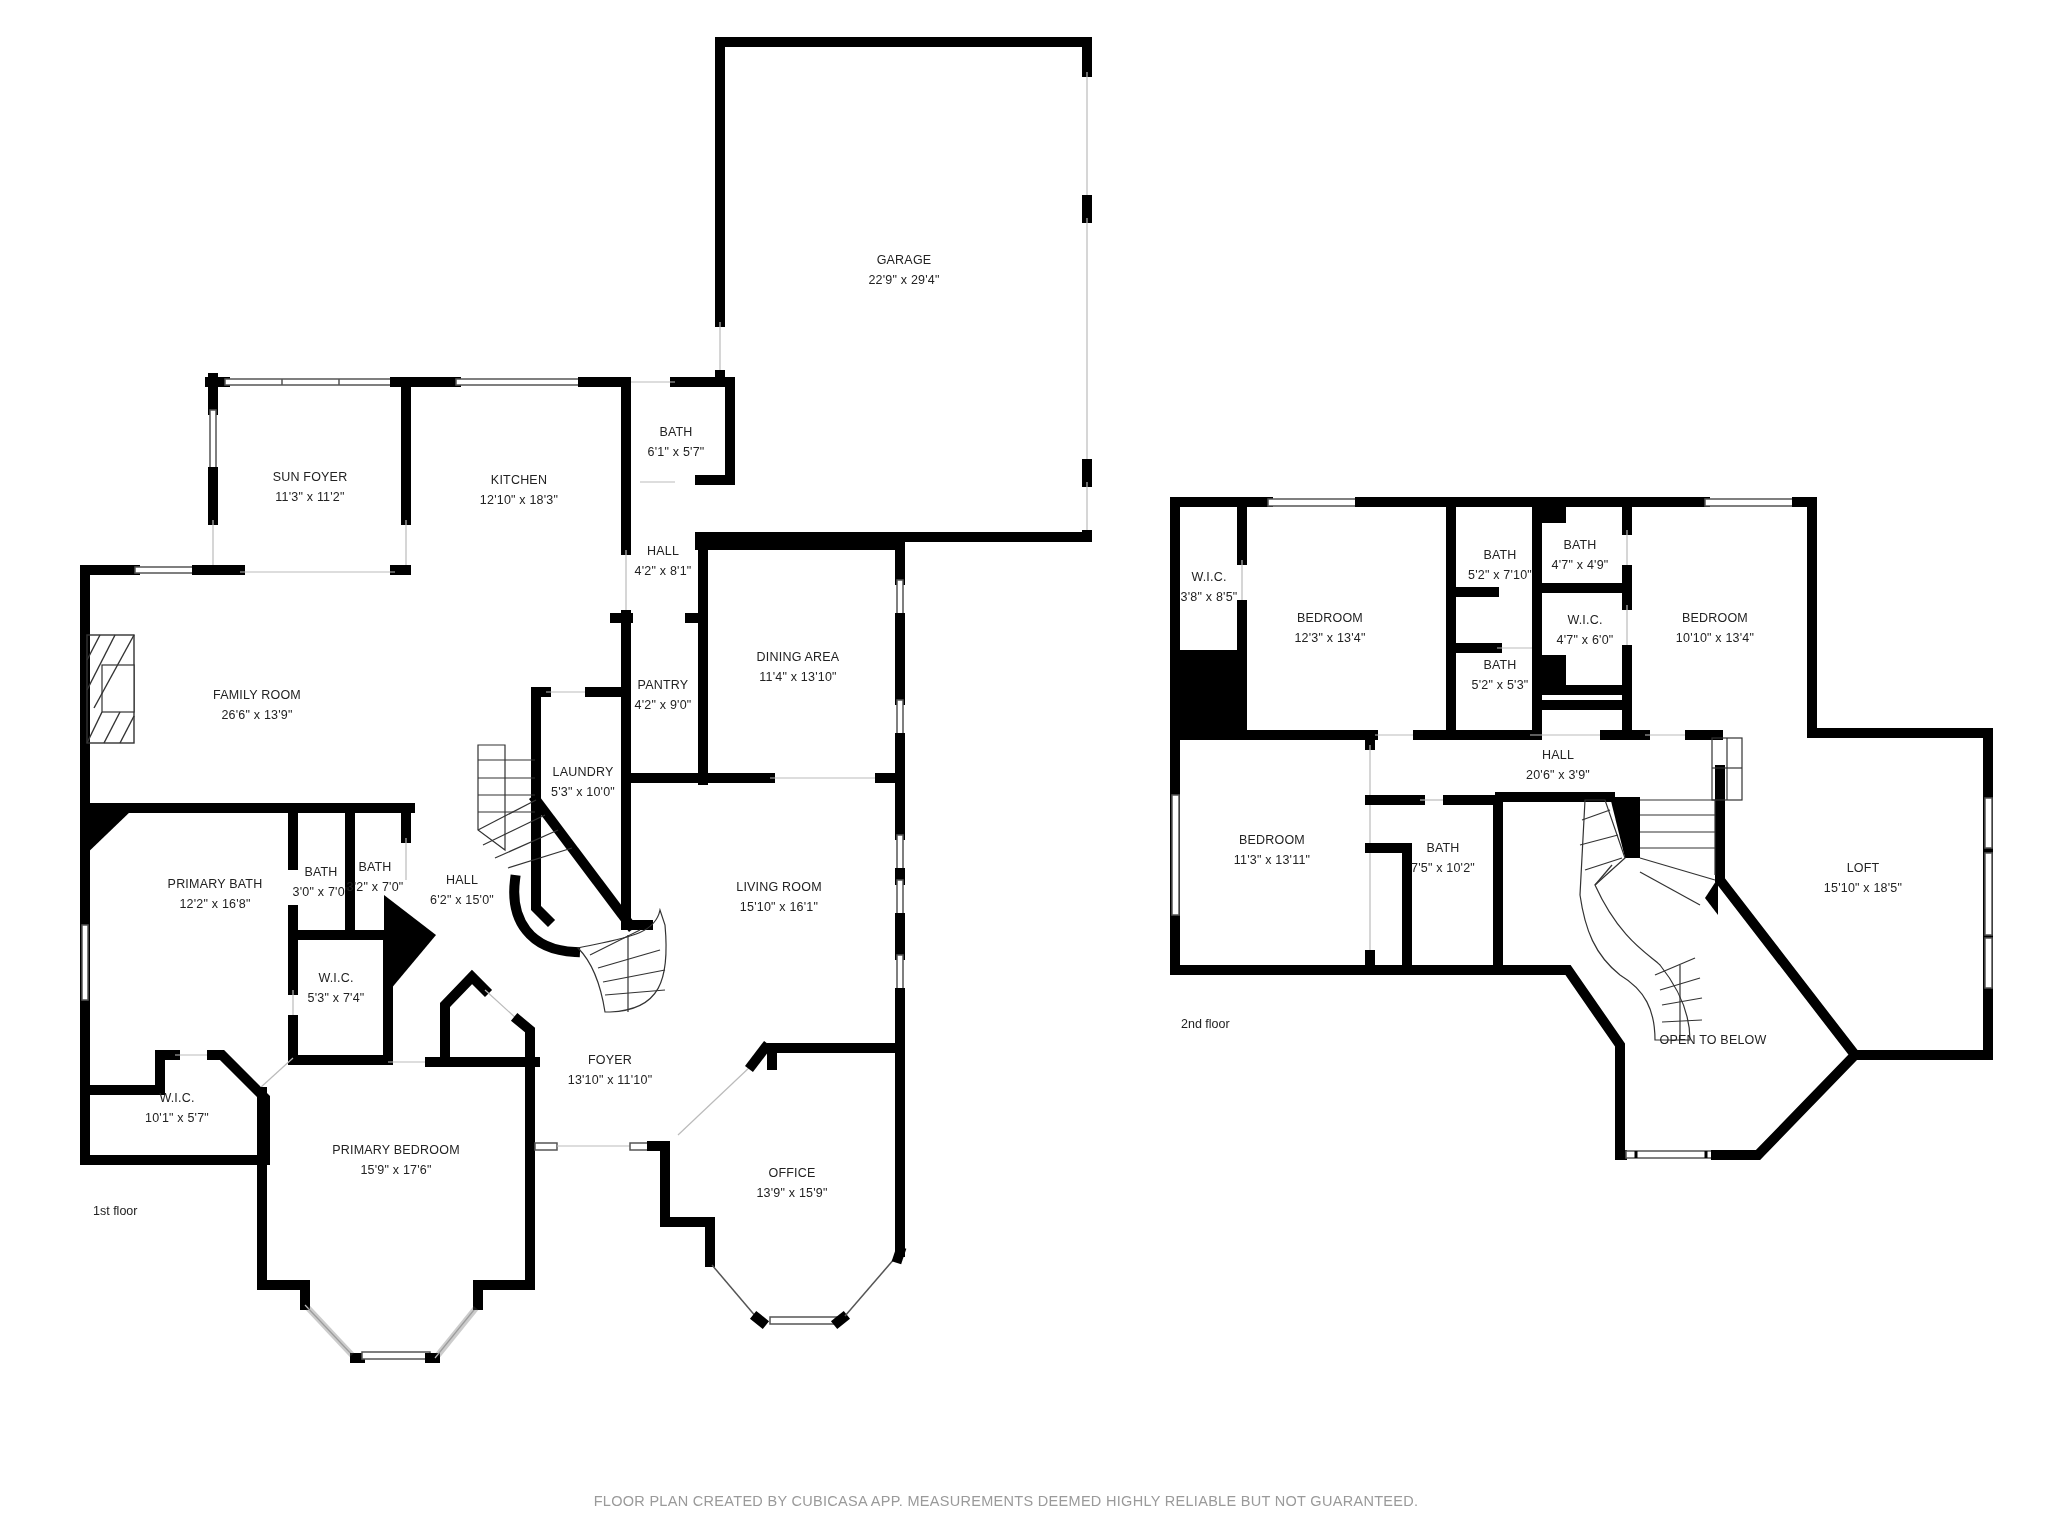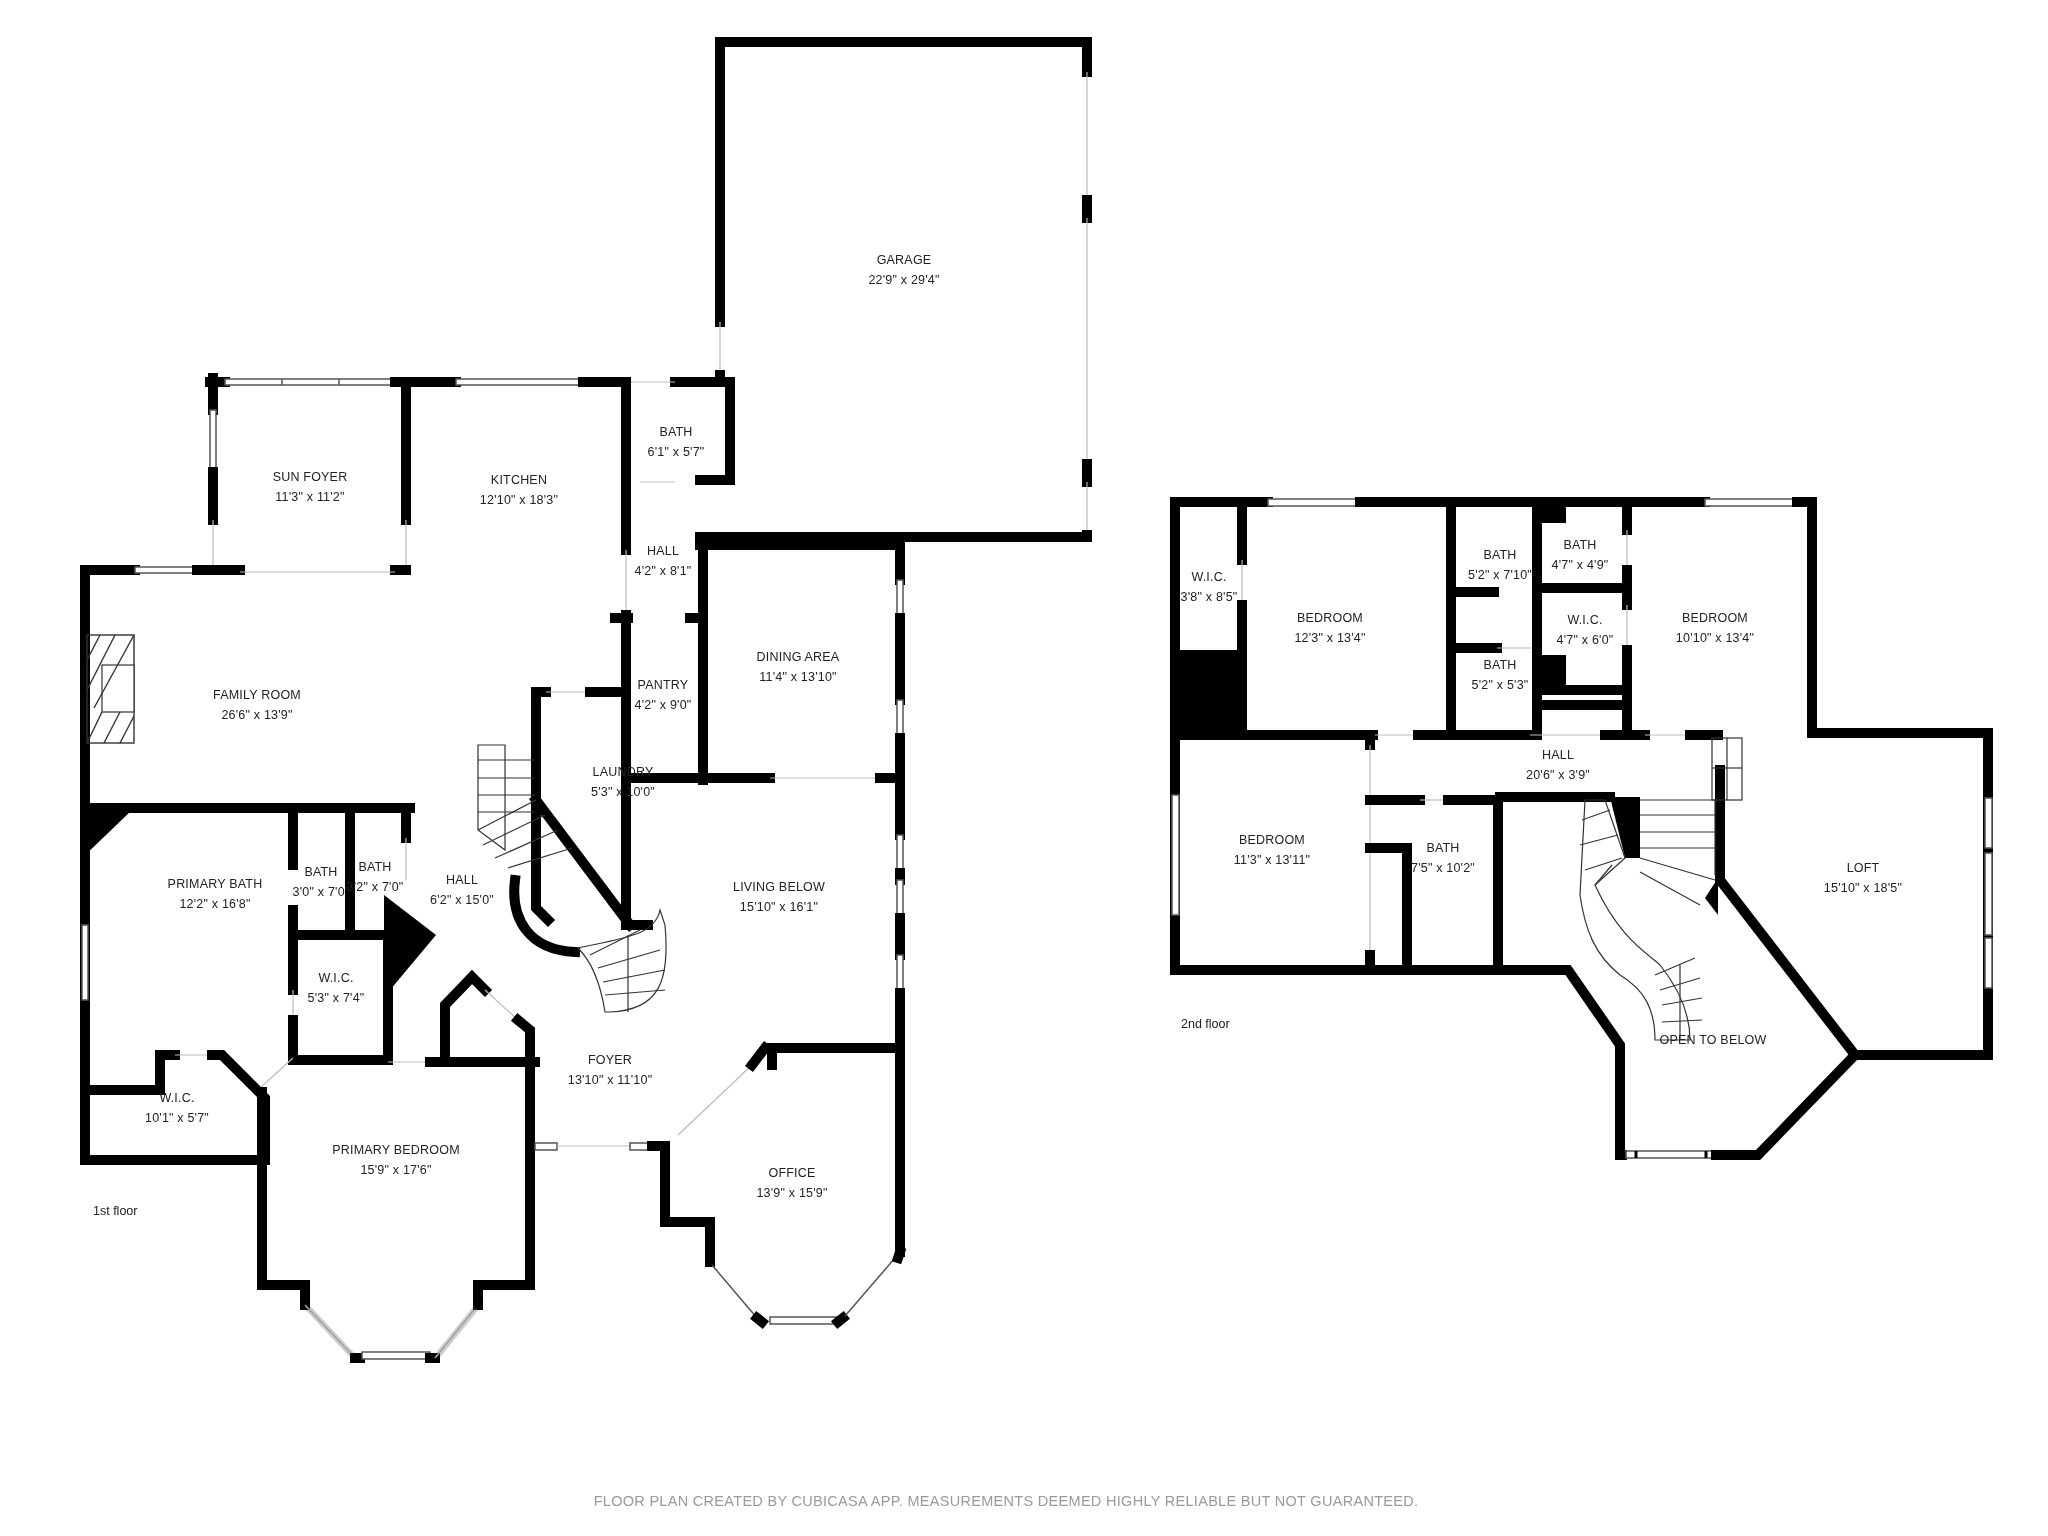--- a/index.html
+++ b/index.html
@@ -287,42 +287,42 @@
   <span class="dims">26'6" x 13'9"</span>
 </div>
 <div class="room-label" style="left:663px;top:695px;">
   <span class="name">PANTRY</span>
   <span class="dims">4'2" x 9'0"</span>
 </div>
 <div class="room-label" style="left:798px;top:667px;">
   <span class="name">DINING AREA</span>
   <span class="dims">11'4" x 13'10"</span>
 </div>
-<div class="room-label" style="left:583px;top:782px;margin-left:40px;">
+<div class="room-label" style="left:583px;top:782px;">
   <span class="name">LAUNDRY</span>
   <span class="dims">5'3" x 10'0"</span>
 </div>
 <div class="room-label" style="left:215px;top:894px;">
   <span class="name">PRIMARY BATH</span>
   <span class="dims">12'2" x 16'8"</span>
 </div>
 <div class="room-label" style="left:321px;top:882px;">
   <span class="name">BATH</span>
   <span class="dims">3'0" x 7'0"</span>
 </div>
 <div class="room-label" style="left:375px;top:877px;">
   <span class="name">BATH</span>
   <span class="dims">3'2" x 7'0"</span>
 </div>
 <div class="room-label" style="left:462px;top:890px;">
   <span class="name">HALL</span>
   <span class="dims">6'2" x 15'0"</span>
 </div>
 <div class="room-label" style="left:779px;top:897px;">
-  <span class="name">LIVING BELOW</span>
+  <span class="name">LIVING ROOM</span>
   <span class="dims">15'10" x 16'1"</span>
 </div>
 <div class="room-label" style="left:336px;top:988px;">
   <span class="name">W.I.C.</span>
   <span class="dims">5'3" x 7'4"</span>
 </div>
 <div class="room-label" style="left:177px;top:1108px;">
   <span class="name">W.I.C.</span>
   <span class="dims">10'1" x 5'7"</span>
 </div>

